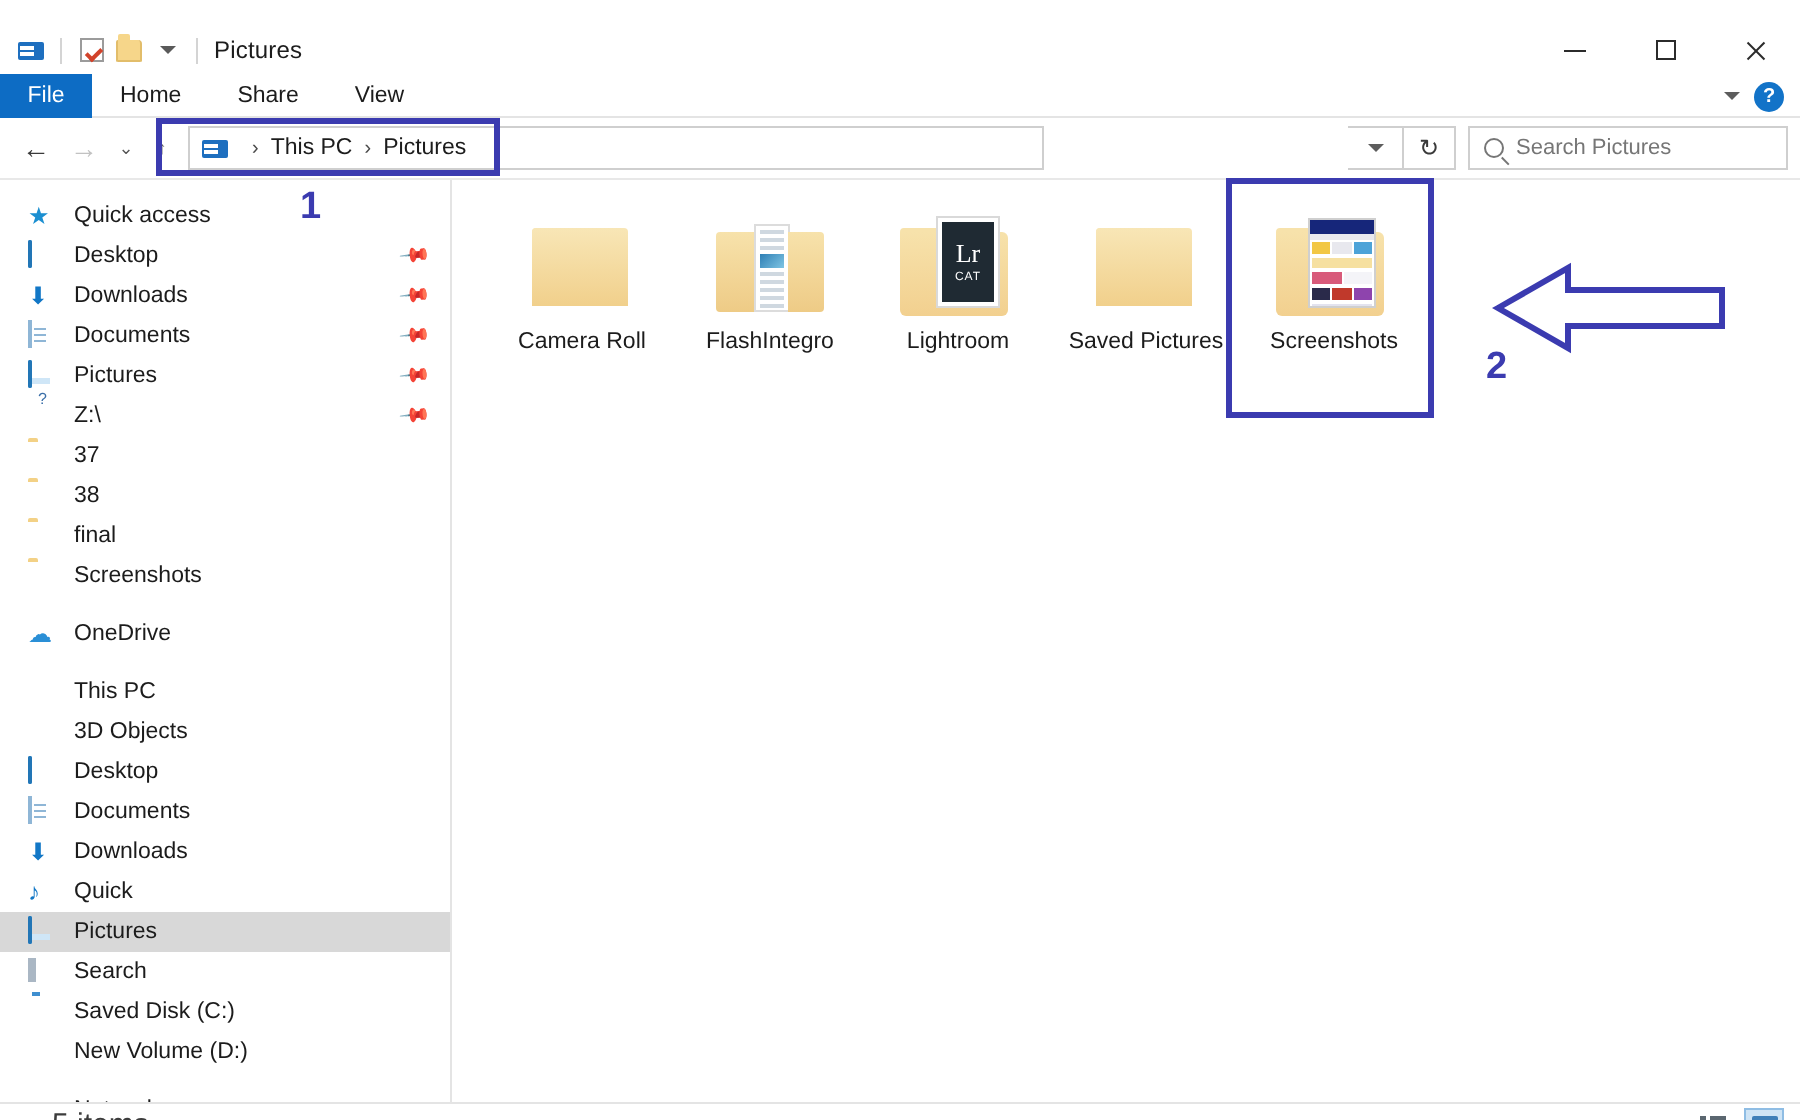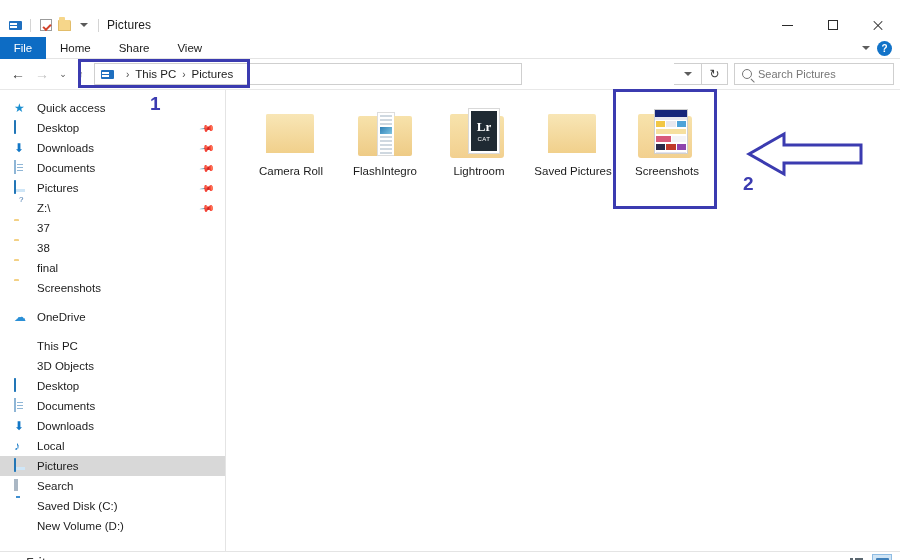--- a/index.html
+++ b/index.html
@@ -350,21 +350,21 @@
   .lrfile {
     position:absolute; left:18px; top:-2px; width:32px; height:46px;
     background:#ffffff; border:1px solid #d9d9d9;
     display:flex; align-items:center; justify-content:center;
   }
   .lrinner {
     width:26px; height:40px; background:#1f2a33;
     display:flex; flex-direction:column; align-items:center;
     justify-content:center; color:#ffffff;
   }
-  .lrinner .lr { font-size:13px; line-height:13px; font-weight:700;
+  .lrinner .lr { font-size:13px; line-height:13px; font-weight:400;
     font-family:"Liberation Serif", serif; }
   .lrinner .cat { font-size:6px; margin-top:3px; letter-spacing:.5px; }
 
   
   .ssfile {
     position:absolute; left:16px; top:-1px; width:34px; height:45px;
     background:#ffffff; border:1px solid #cfcfcf; overflow:hidden;
   }
   .ss-hdr { height:7px; background:#16267a; }
   .ss-hdr2 { height:3px; background:#e8e8ee; }
@@ -564,21 +564,21 @@
       <div class="navitem">
         <span class="ni"><span class="ic-doc"></span></span>
         <span class="lbl">Documents</span>
       </div>
       <div class="navitem">
         <span class="ni ic-down">⬇</span>
         <span class="lbl">Downloads</span>
       </div>
       <div class="navitem">
         <span class="ni ic-music">♪</span>
-        <span class="lbl">Local</span>
+        <span class="lbl">Quick</span>
       </div>
       <div class="navitem selected">
         <span class="ni"><span class="ic-pic"></span></span>
         <span class="lbl">Pictures</span>
       </div>
       <div class="navitem">
         <span class="ni"><span class="ic-video"></span></span>
         <span class="lbl">Search</span>
       </div>
       <div class="navitem">

